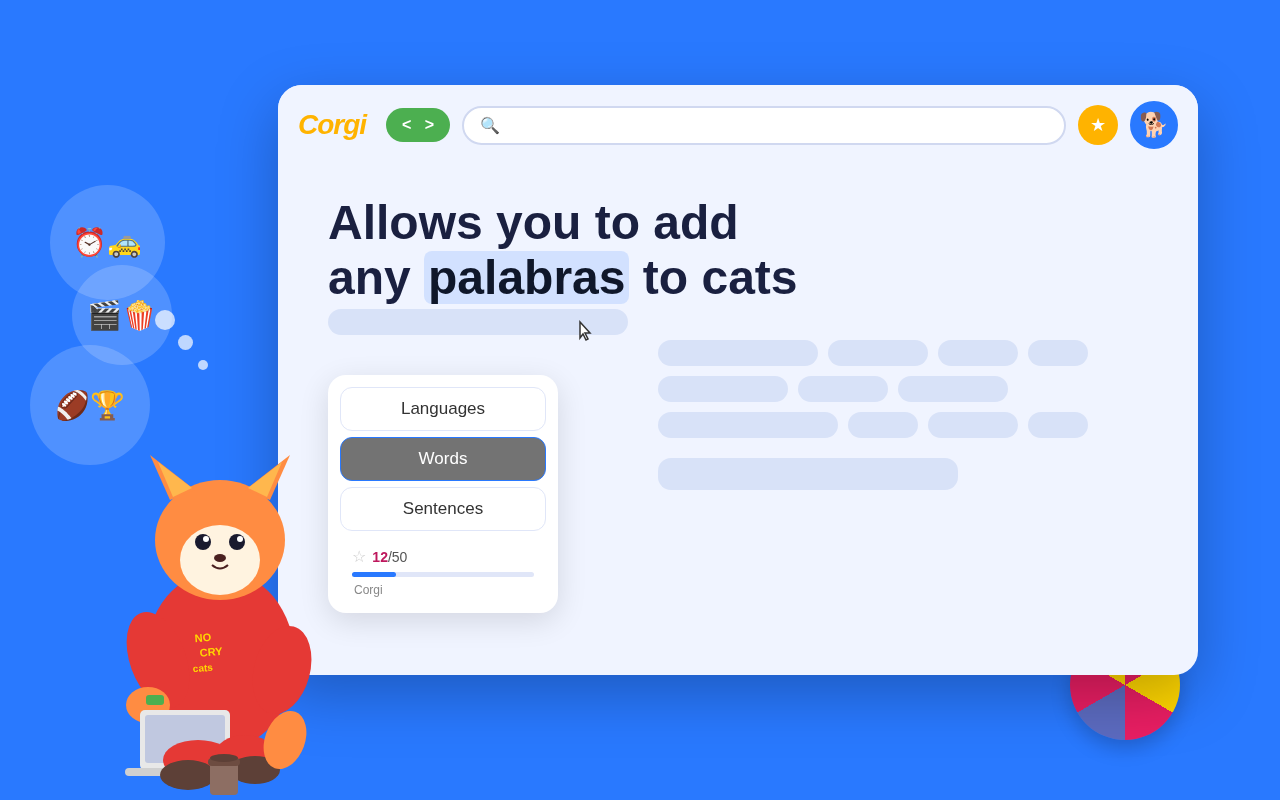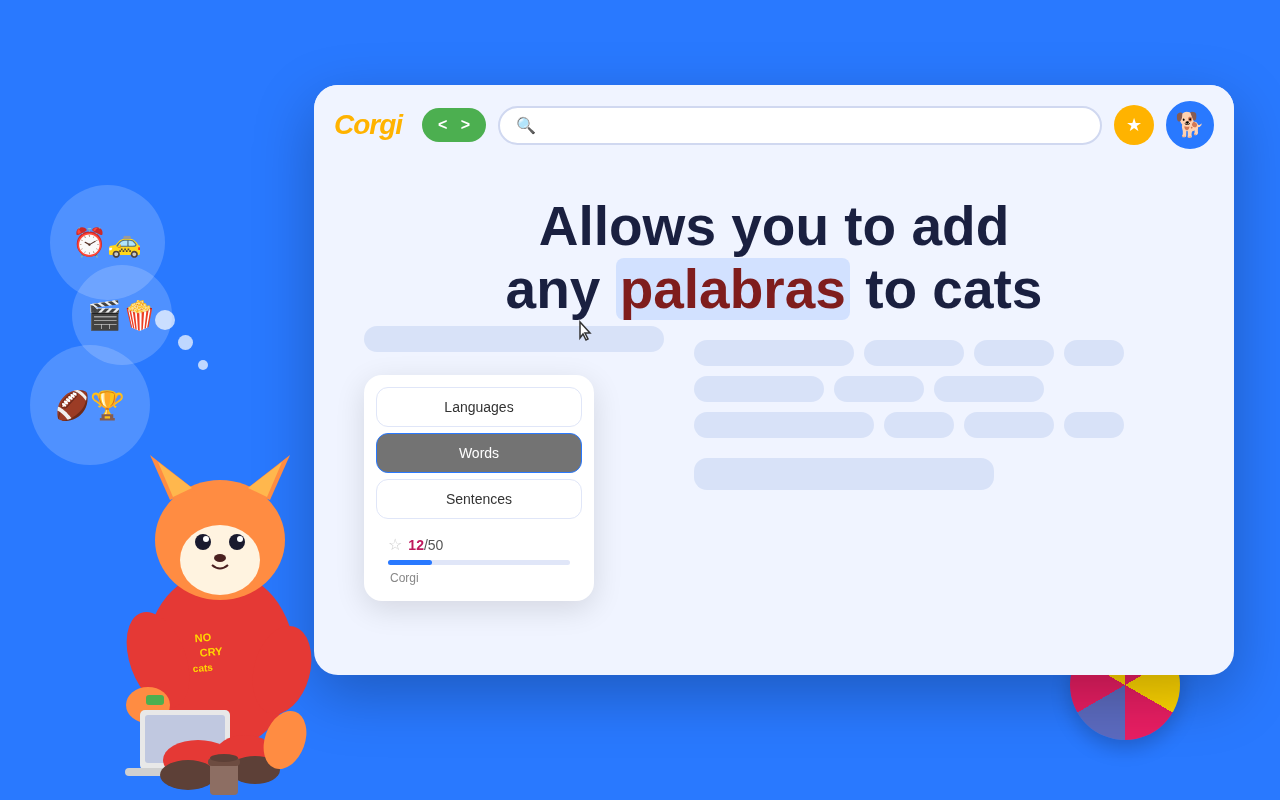--- a/index.html
+++ b/index.html
@@ -16,21 +16,20 @@
     .browser-window {
       position: absolute;
       left: 278px;
       top: 85px;
       width: 920px;
       height: 590px;
       background: #f0f4ff;
       border-radius: 24px;
       box-shadow: 0 20px 60px rgba(0,0,0,0.25);
       overflow: hidden;
-      margin-left: 36px;
     }
 
     
     .browser-toolbar {
       display: flex;
       align-items: center;
       padding: 16px 20px;
       background: #f0f4ff;
       gap: 12px;
     }
@@ -108,52 +107,51 @@
       font-size: 24px;
     }
 
     
     .browser-content {
       padding: 30px 50px 20px 50px;
       position: relative;
     }
 
     .headline {
-      font-size: 55px;
+      font-size: 48px;
       font-weight: 900;
       color: #1a2040;
       line-height: 1.15;
       margin-bottom: 30px;
-      text-align: center;
     }
 
     .headline .highlight {
       background: rgba(41, 121, 255, 0.15);
       border-radius: 8px;
       padding: 0 4px;
-      color: #7f1d1d;
+      color: #0f172a;
     }
 
     
     .dropdown-popup {
       position: absolute;
       left: 50px;
       top: 210px;
       width: 230px;
       background: white;
       border-radius: 18px;
       box-shadow: 0 8px 30px rgba(0,0,0,0.12);
       padding: 12px;
       z-index: 10;
     }
 
     .dropdown-item {
       border-radius: 12px;
       padding: 11px 16px;
-      font-size: 14px;
+      font-size: 17px;
       font-weight: 500;
       text-align: center;
       margin-bottom: 6px;
       cursor: pointer;
       border: 1px solid #e0e6f8;
       color: #333;
       background: white;
     }
 
     .dropdown-item.active {

